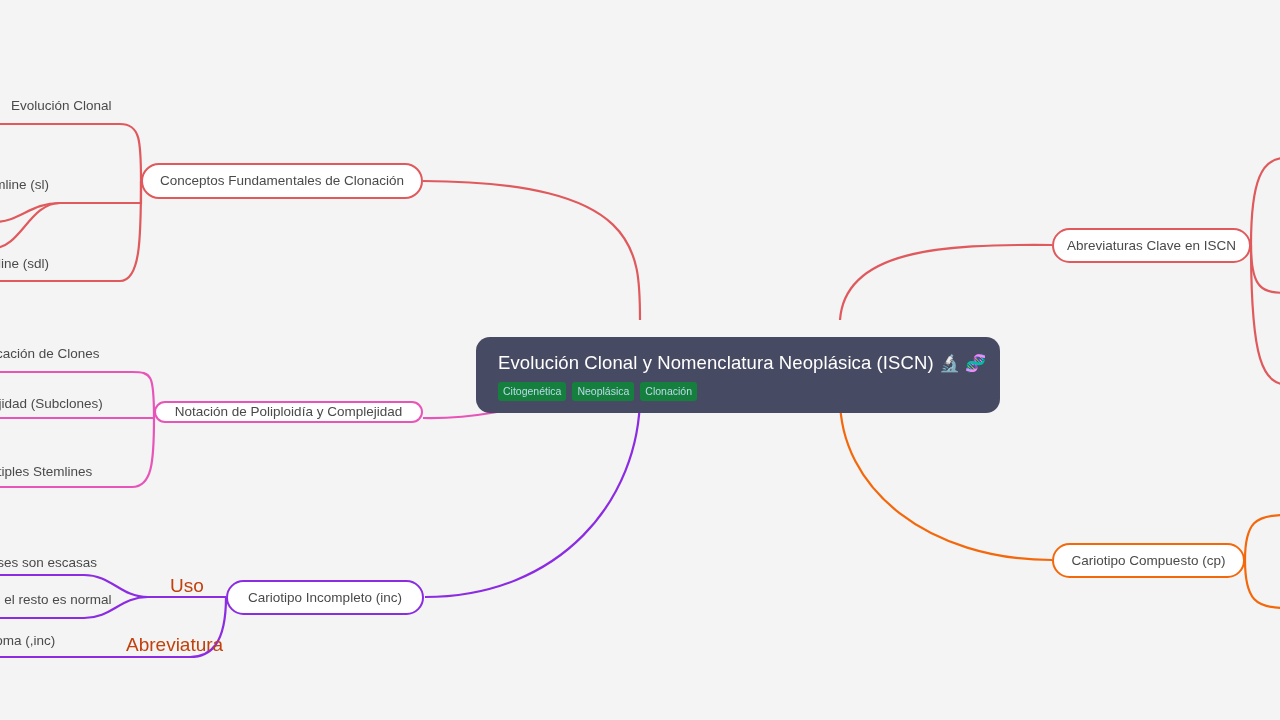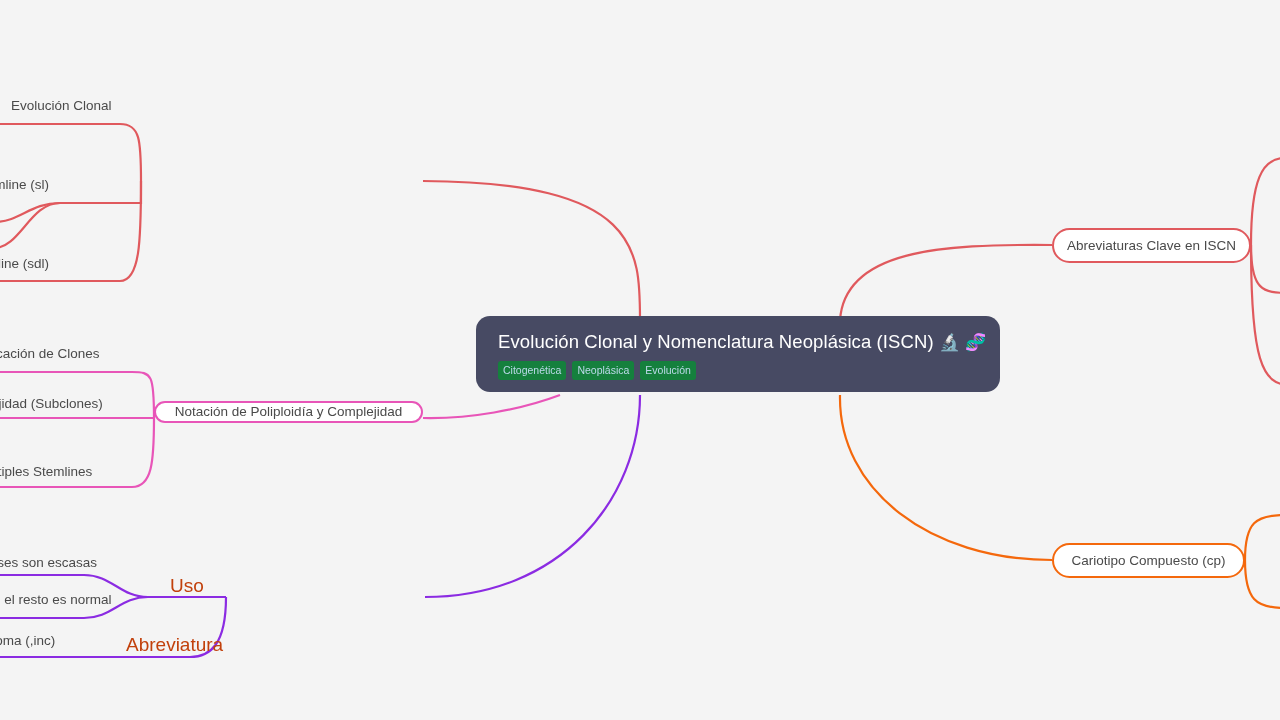--- a/index.html
+++ b/index.html
@@ -26,21 +26,21 @@
     top: 0;
     width: 1280px;
     height: 720px;
     pointer-events: none;
   }
 
   
   .root-node {
     position: absolute;
     left: 476px;
-    top: 316px;
+    top: 337px;
     width: 524px;
     box-sizing: border-box;
     background: #474a63;
     border-radius: 14px;
     padding: 14px 22px 12px 22px;
     z-index: 10;
   }
   .root-title {
     color: #ffffff;
     font-size: 18.5px;
@@ -150,29 +150,35 @@
 
   <div class="root-node">
     <div class="root-title">
       <span>Evolución Clonal y Nomenclatura Neoplásica (ISCN)</span>
       <span class="emoji">🔬</span>
       <span class="emoji">🧬</span>
     </div>
     <div class="root-tags">
       <span class="root-tag">Citogenética</span>
       <span class="root-tag">Neoplásica</span>
-      <span class="root-tag">Evolución</span>
+      <span class="root-tag">Clonación</span>
     </div>
   </div>
 
+  <div class="branch-node red" style="left:141px; top:163px; width:282px; height:36px;">
+    <span class="label">Conceptos Fundamentales de Clonación</span>
+  </div>
 
   <div class="branch-node pink" style="left:154px; top:401px; width:269px; height:22px;">
     <span class="label">Notación de Poliploidía y Complejidad</span>
   </div>
 
+  <div class="branch-node purple" style="left:226px; top:580px; width:198px; height:35px;">
+    <span class="label">Cariotipo Incompleto (inc)</span>
+  </div>
 
   <div class="branch-node red" style="left:1052px; top:228px; width:199px; height:35px;">
     <span class="label">Abreviaturas Clave en ISCN</span>
   </div>
 
   <div class="branch-node orange" style="left:1052px; top:543px; width:193px; height:35px;">
     <span class="label">Cariotipo Compuesto (cp)</span>
   </div>
 
   <div class="leaf" style="left:11px; top:99px;">Evolución Clonal</div>

